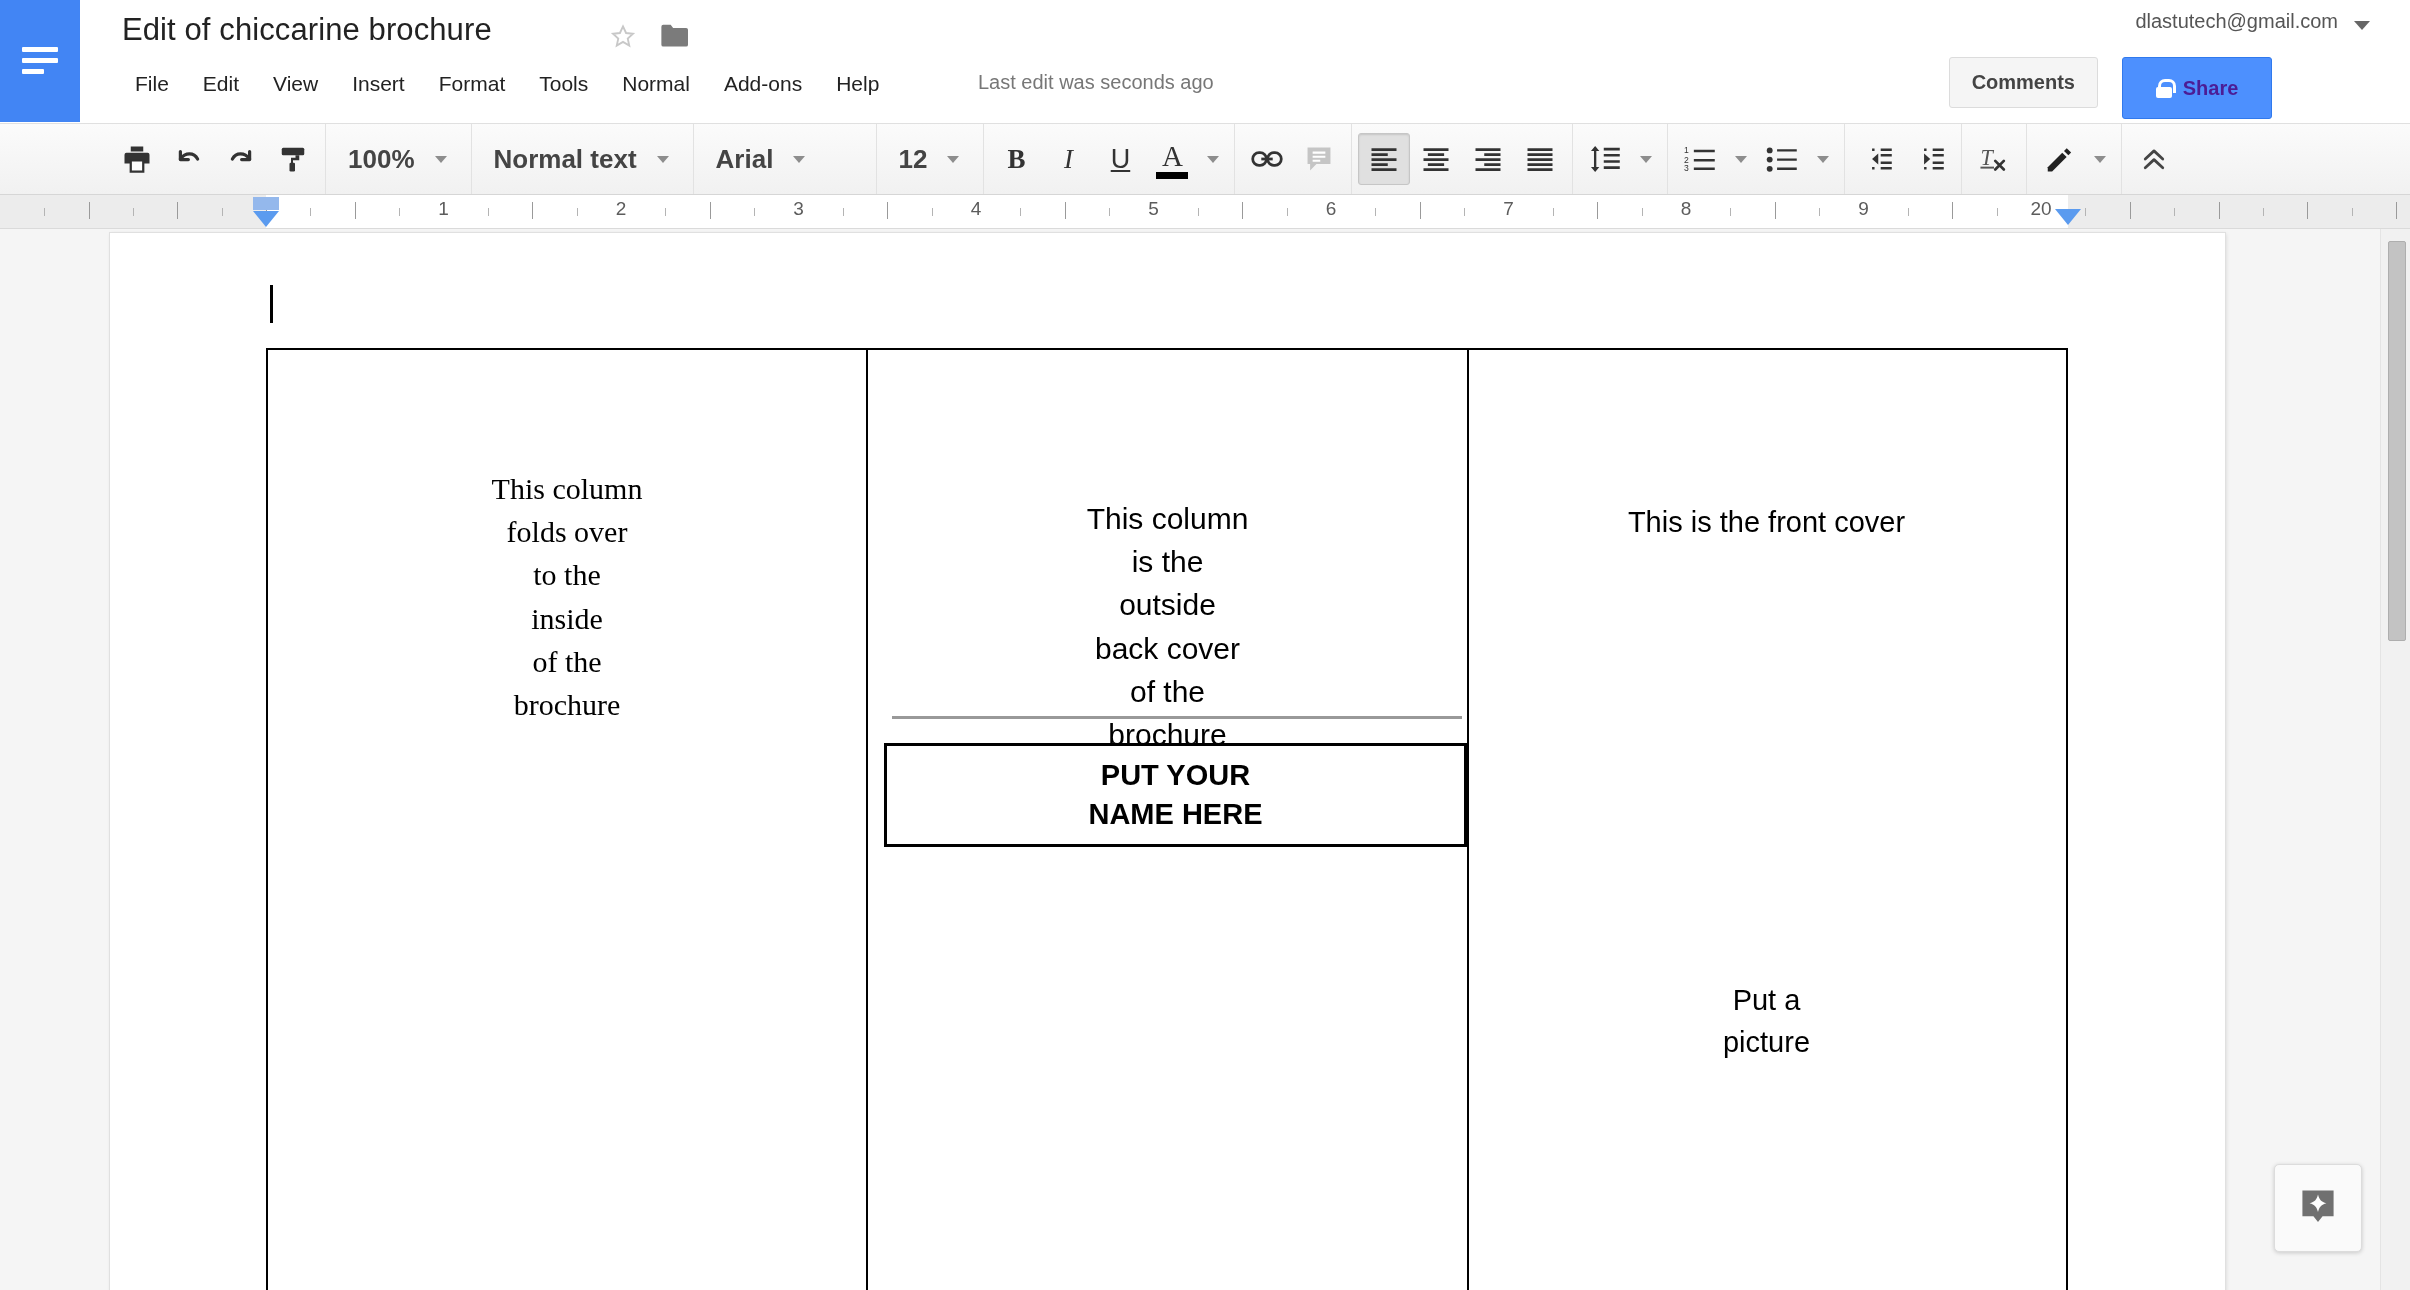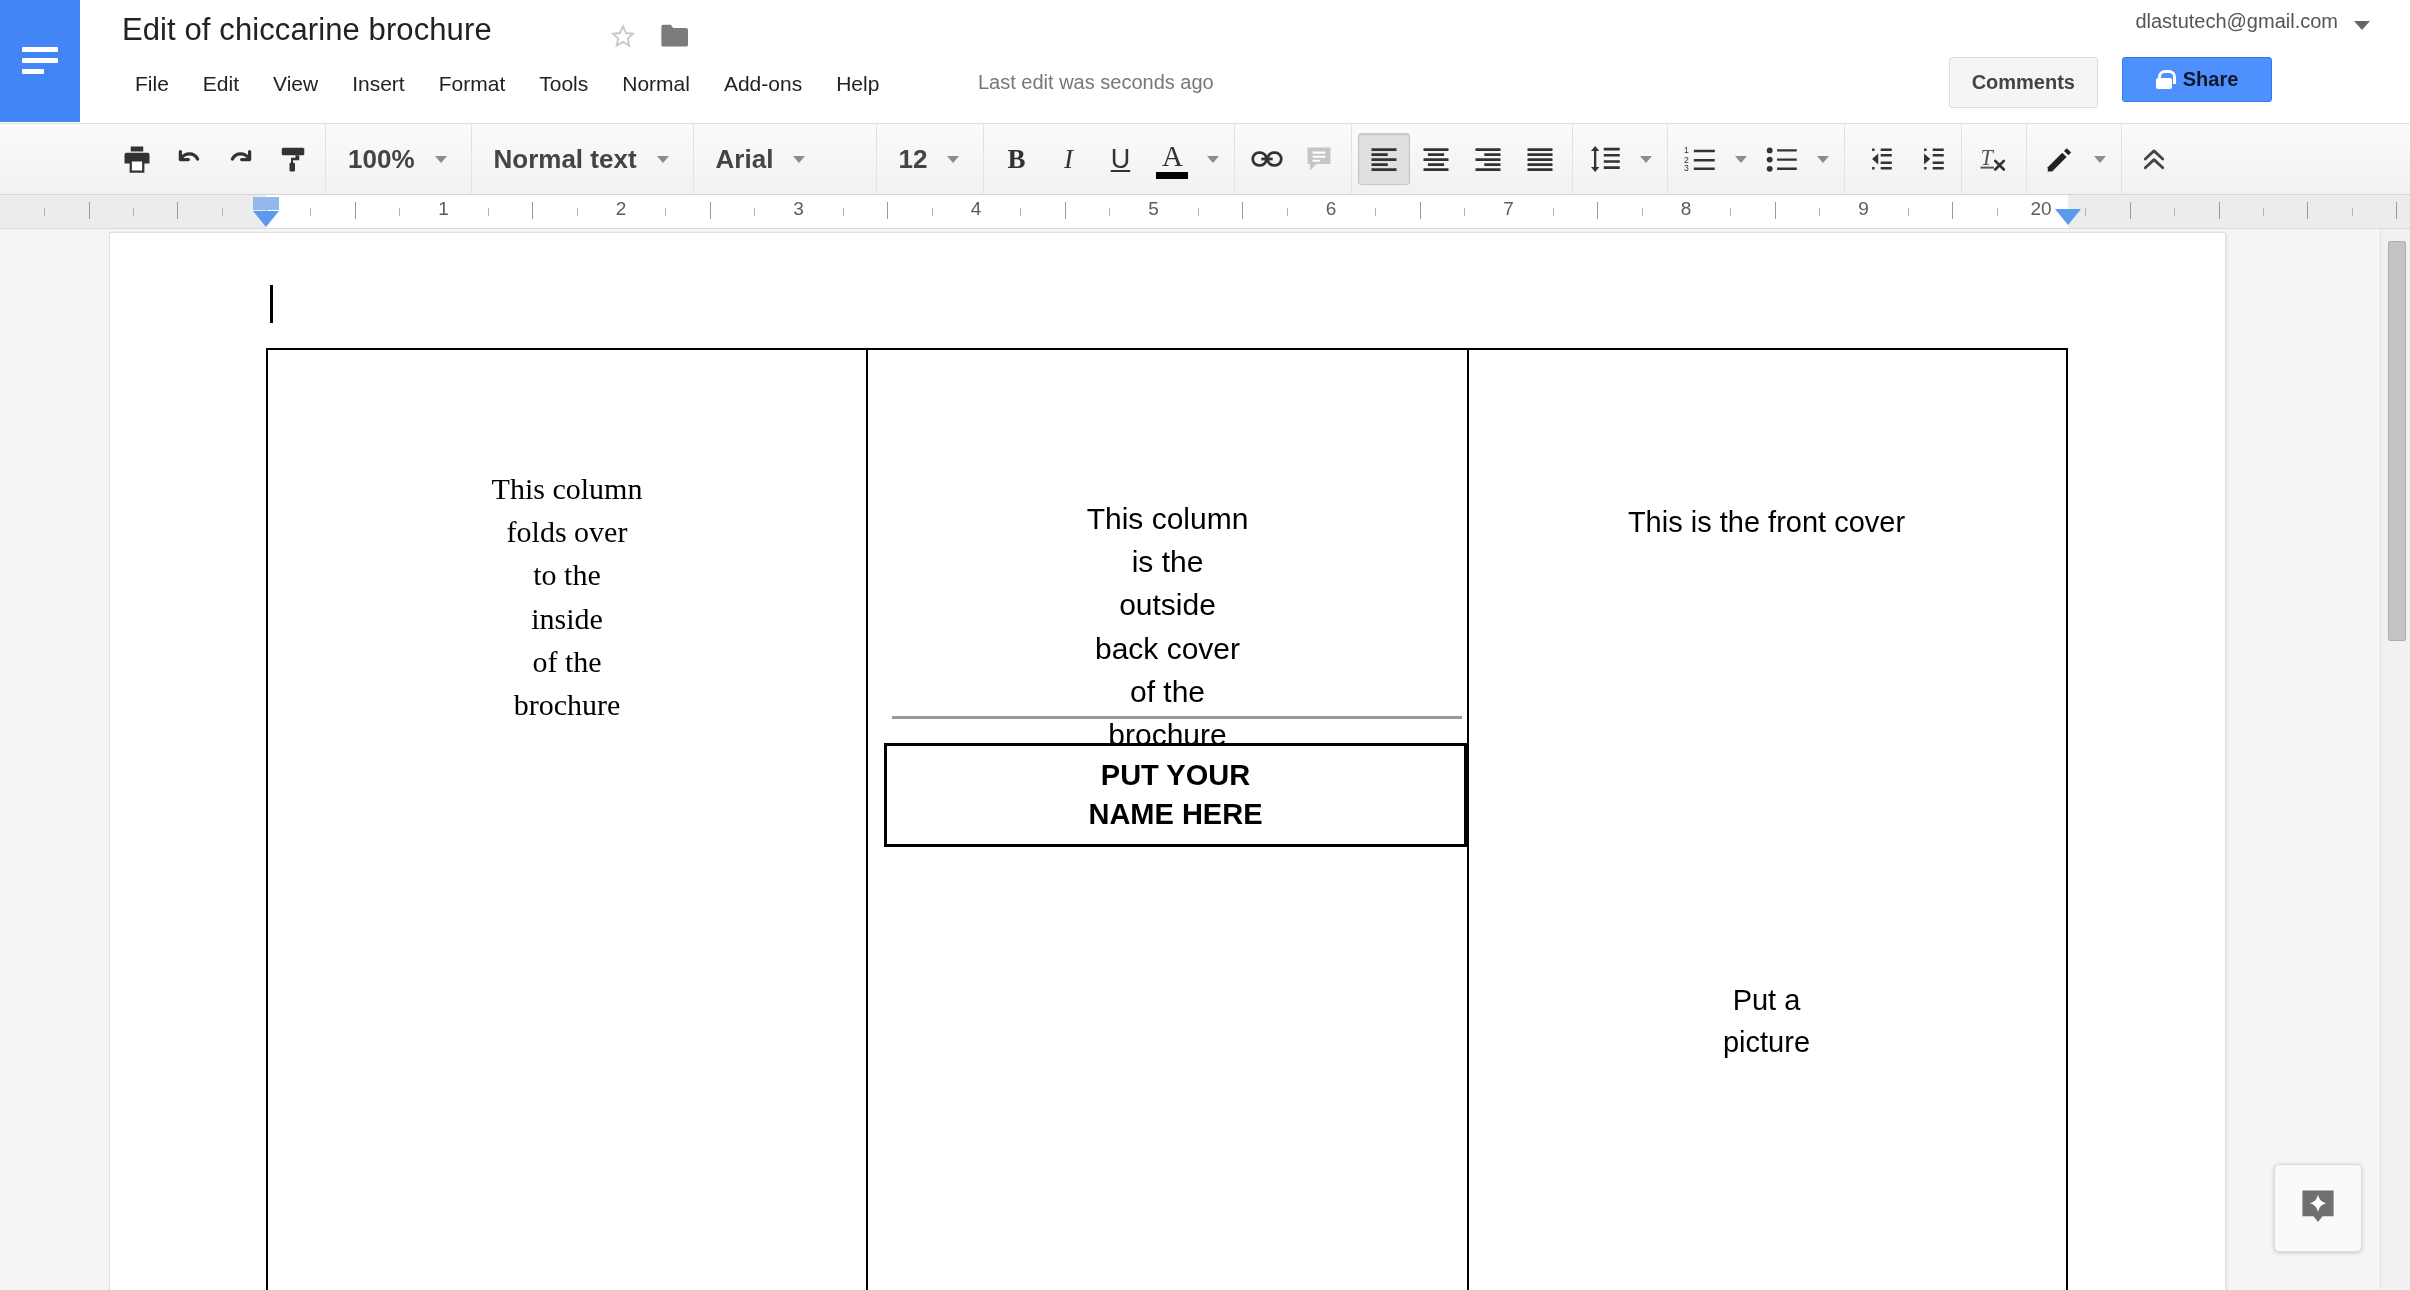--- a/index.html
+++ b/index.html
@@ -124,30 +124,30 @@
     font-size: 20px;
     font-weight: bold;
     color: #444444;
     cursor: pointer;
     white-space: nowrap;
   }
 
   .btn-share {
     position: absolute;
     right: 138px; top: 57px;
-    height: 45px;
+    height: 62px;
     width: 150px;
     display: flex; align-items: center; justify-content: center;
     gap: 11px;
     background: #4d90fe;
     border: 1px solid #3079ed;
     border-radius: 3px;
     font-size: 20px;
     font-weight: bold;
-    color: #0f172a;
+    color: #4c1d95;
     cursor: pointer;
     white-space: nowrap;
   }
   .lock-glyph { display: block; width: 16px; height: 19px; position: relative; }
   .lock-glyph::before {
     content: ""; position: absolute; left: 2px; top: 0;
     width: 12px; height: 11px;
     border: 3px solid #ffffff; border-bottom: none;
     border-radius: 7px 7px 0 0;
   }

